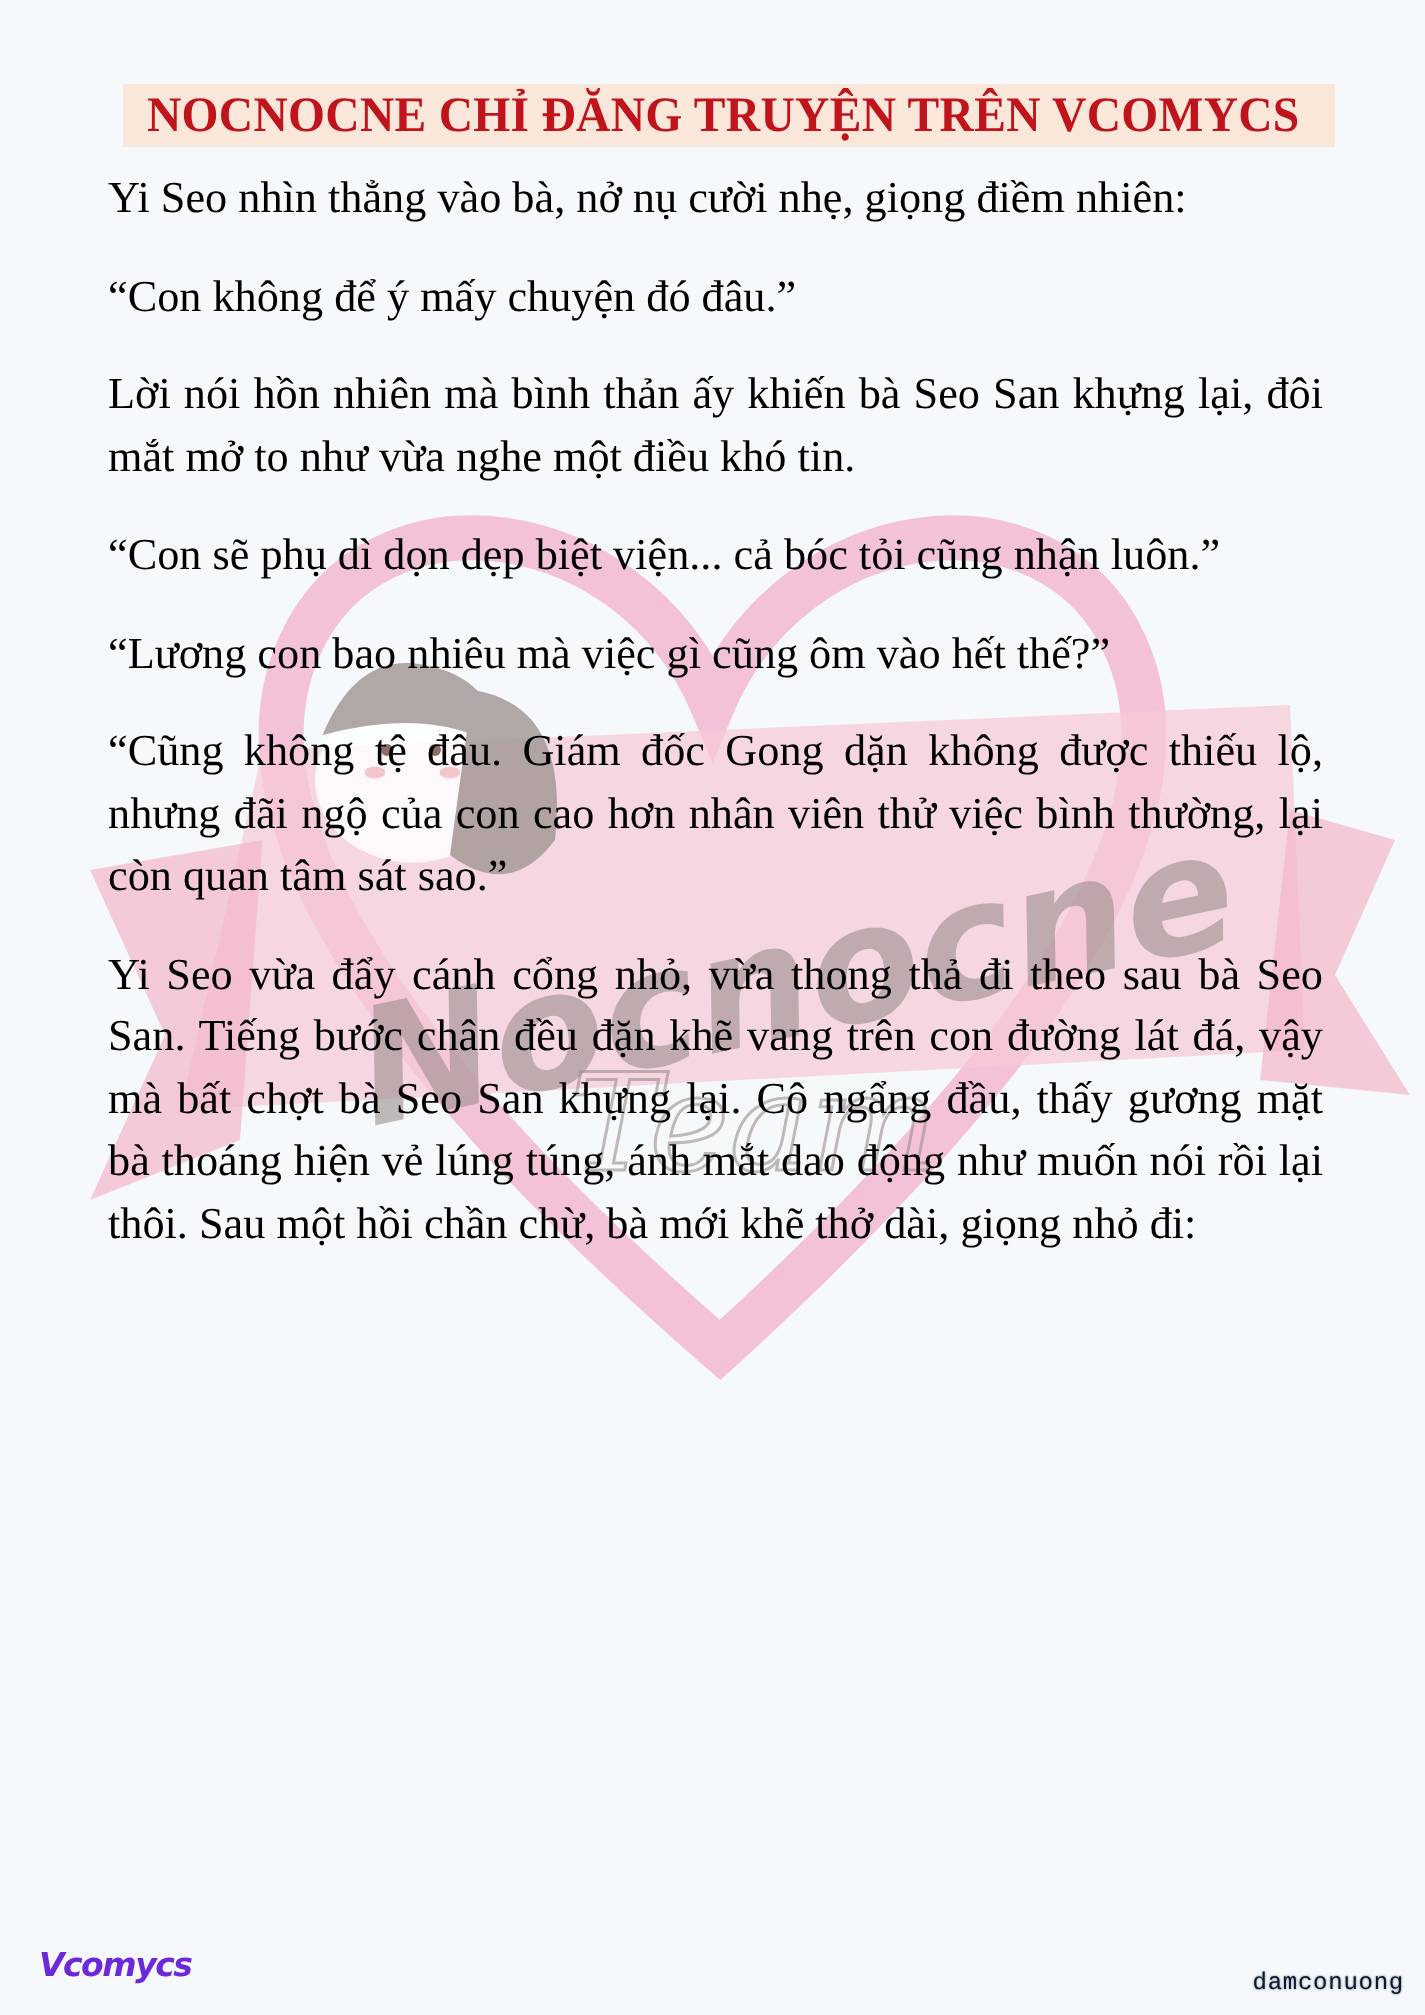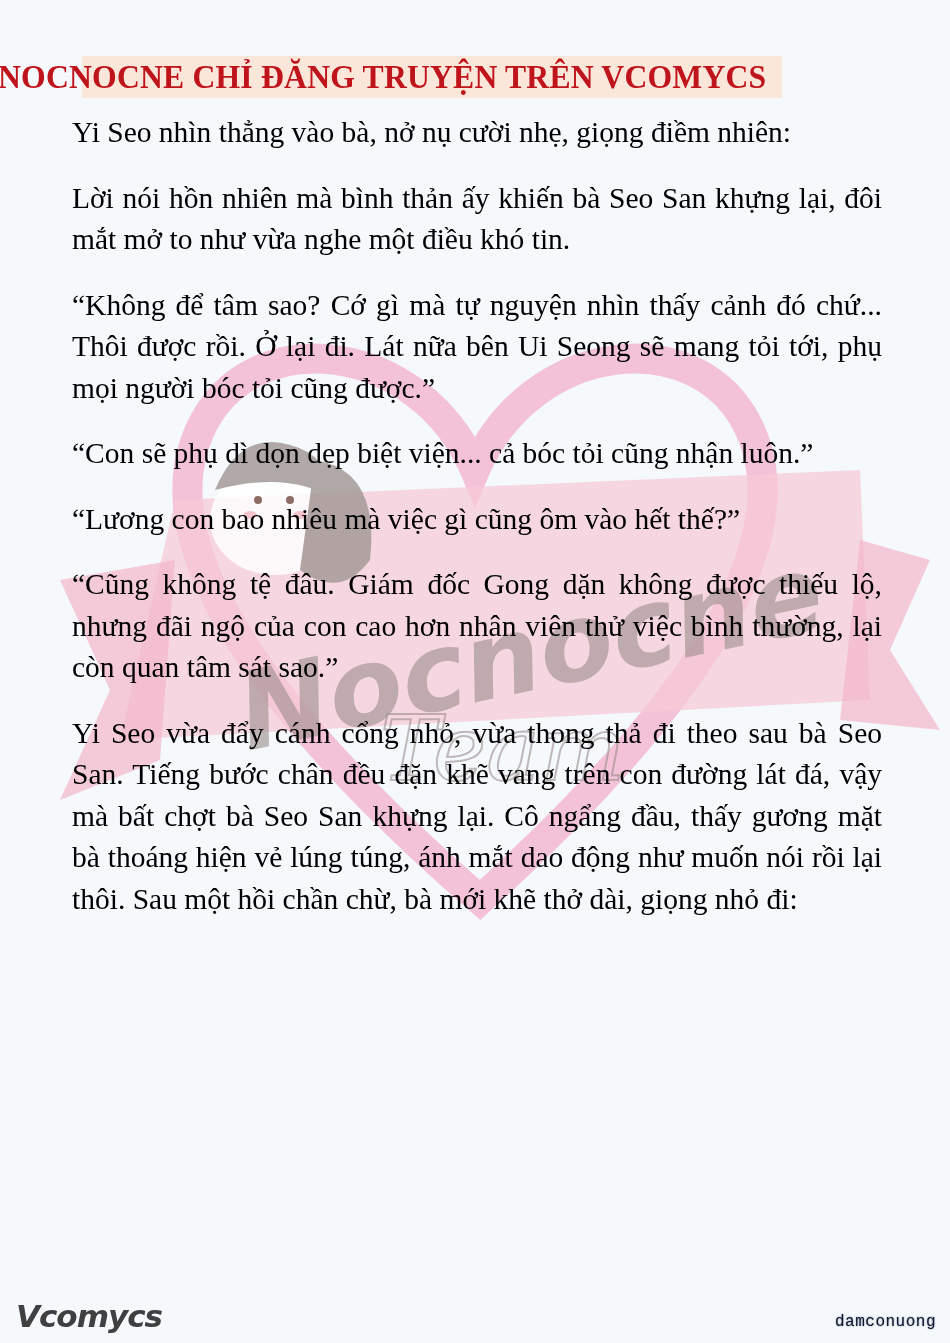--- a/index.html
+++ b/index.html
@@ -5,38 +5,38 @@
   html, body { margin: 0; padding: 0; }
   body {
     width: 950px; height: 1343px; overflow: hidden;
     background: #f5f9fc;
     position: relative;
     font-family: "Liberation Serif", "DejaVu Serif", serif;
   }
   .page { position: absolute; left: 0; top: 0; width: 950px; height: 1343px; }
   .watermark { position: absolute; left: 0; top: 0; width: 950px; height: 1343px; pointer-events: none; }
   .banner {
-    position: absolute; left: 82px; top: 56px; width: 700px; height: 42px;
+    position: absolute; left: 82px; top: 56px; width: 808px; height: 42px;
     background: #fbe6da;
-    display: flex; align-items: center; justify-content: flex-end;
+    display: flex; align-items: center; justify-content: flex-start;
   }
   .banner-text {
     color: #c0141c; font-weight: bold; font-size: 33px; letter-spacing: 0.2px;
     font-family: "Liberation Serif", serif; transform: scaleX(0.96);
     white-space: nowrap;
   }
   .content {
     position: absolute; left: 72px; top: 112px; width: 810px;
     color: #000000; font-size: 29.5px; line-height: 41.5px;
   }
   .content p { margin: 0 0 24px 0; text-align: justify; }
   .footer-logo {
-    position: absolute; left: 16px; top: 1298px;
+    position: absolute; left: 26px; top: 1298px;
     font-family: "DejaVu Sans", sans-serif; font-style: italic; font-weight: bold;
-    font-size: 31px; color: #404040; letter-spacing: -1px;
+    font-size: 22px; color: #6d28d9; letter-spacing: -1px;
   }
   .footer-credit {
     position: absolute; right: 14px; top: 1313px;
     font-family: Liberation Mono, monospace; font-size: 16px; color: #0f172a;
     text-shadow: 0 0 2px #9aa6b8, 0 0 1px #9aa6b8;
     letter-spacing: 0.5px;
   }
 </style>
 </head>
 <body>
@@ -64,22 +64,22 @@
     <text x="230" y="700" transform="rotate(-12 480 640)" font-family="DejaVu Sans, sans-serif" font-weight="bold" font-style="italic" font-size="108" fill="#9b8f8c" opacity="0.6">Nocnocne</text>
     <text x="380" y="780" font-family="DejaVu Serif, serif" font-style="italic" font-size="90" fill="none" stroke="#9b8f8c" stroke-width="2" opacity="0.6">Team</text>
   </svg>
 
   <div class="banner">
     <span class="banner-text">NOCNOCNE CHỈ ĐĂNG TRUYỆN TRÊN VCOMYCS</span>
   </div>
 
   <div class="content">
     <p>Yi Seo nhìn thẳng vào bà, nở nụ cười nhẹ, giọng điềm nhiên:</p>
+    <p>“Con không để ý mấy chuyện đó đâu.”</p>
     <p>Lời nói hồn nhiên mà bình thản ấy khiến bà Seo San khựng lại, đôi mắt mở to như vừa nghe một điều khó tin.</p>
-    <p>“Không để tâm sao? Cớ gì mà tự nguyện nhìn thấy cảnh đó chứ... Thôi được rồi. Ở lại đi. Lát nữa bên Ui Seong sẽ mang tỏi tới, phụ mọi người bóc tỏi cũng được.”</p>
     <p>“Con sẽ phụ dì dọn dẹp biệt viện... cả bóc tỏi cũng nhận luôn.”</p>
     <p>“Lương con bao nhiêu mà việc gì cũng ôm vào hết thế?”</p>
     <p>“Cũng không tệ đâu. Giám đốc Gong dặn không được thiếu lộ, nhưng đãi ngộ của con cao hơn nhân viên thử việc bình thường, lại còn quan tâm sát sao.”</p>
     <p>Yi Seo vừa đẩy cánh cổng nhỏ, vừa thong thả đi theo sau bà Seo San. Tiếng bước chân đều đặn khẽ vang trên con đường lát đá, vậy mà bất chợt bà Seo San khựng lại. Cô ngẩng đầu, thấy gương mặt bà thoáng hiện vẻ lúng túng, ánh mắt dao động như muốn nói rồi lại thôi. Sau một hồi chần chừ, bà mới khẽ thở dài, giọng nhỏ đi:</p>
   </div>
 
   <div class="footer-logo">Vcomycs</div>
   <div class="footer-credit">damconuong</div>
 </div>
 

